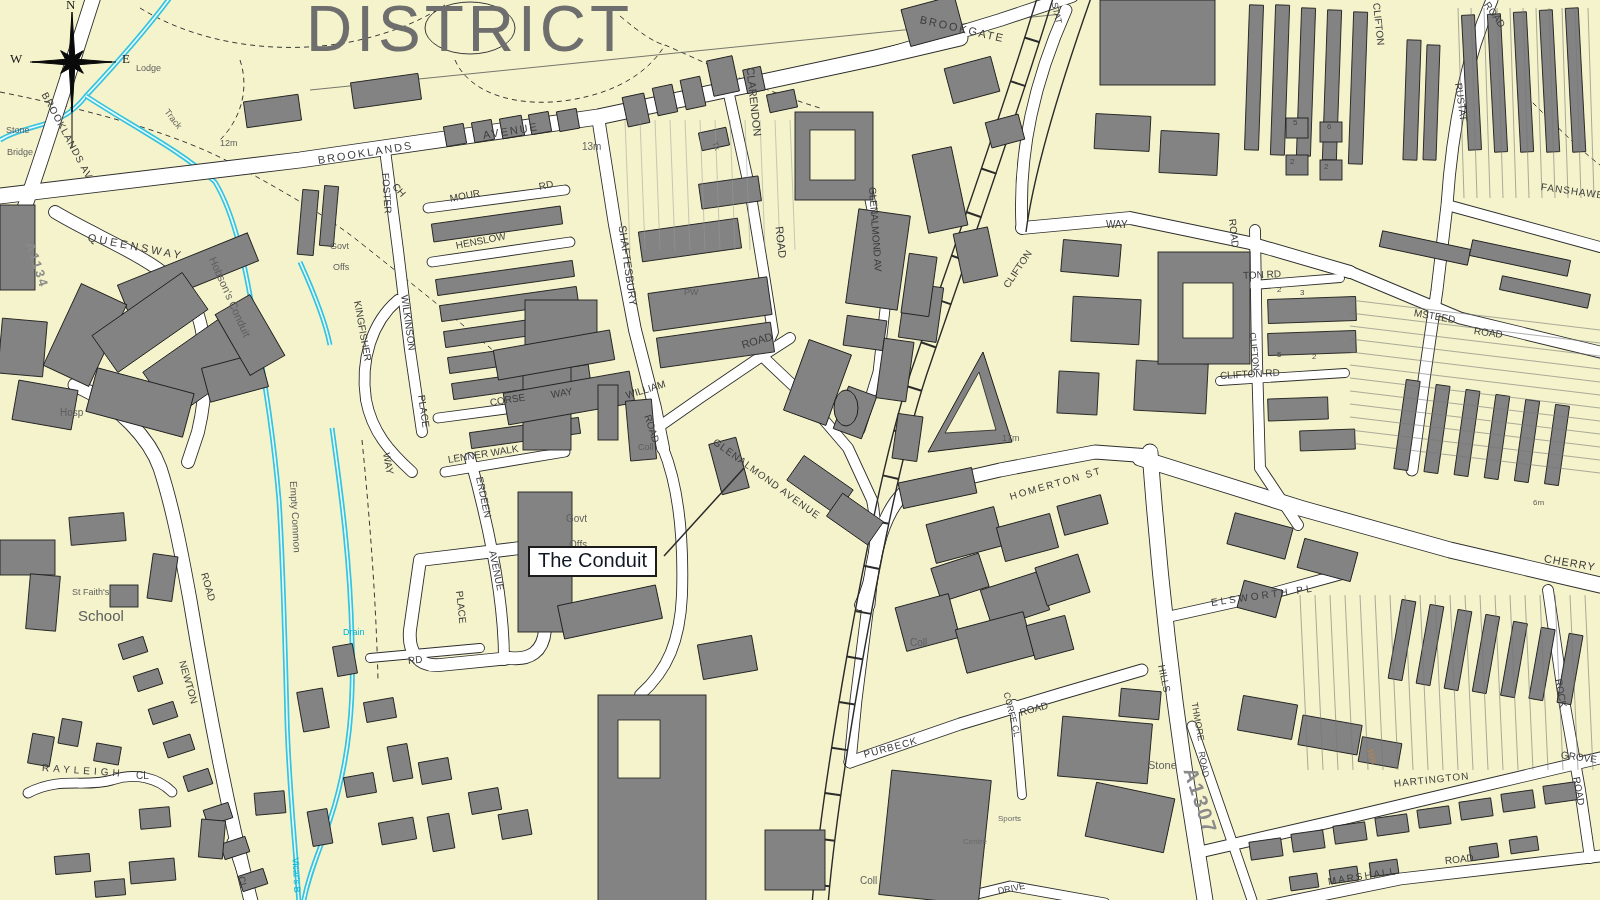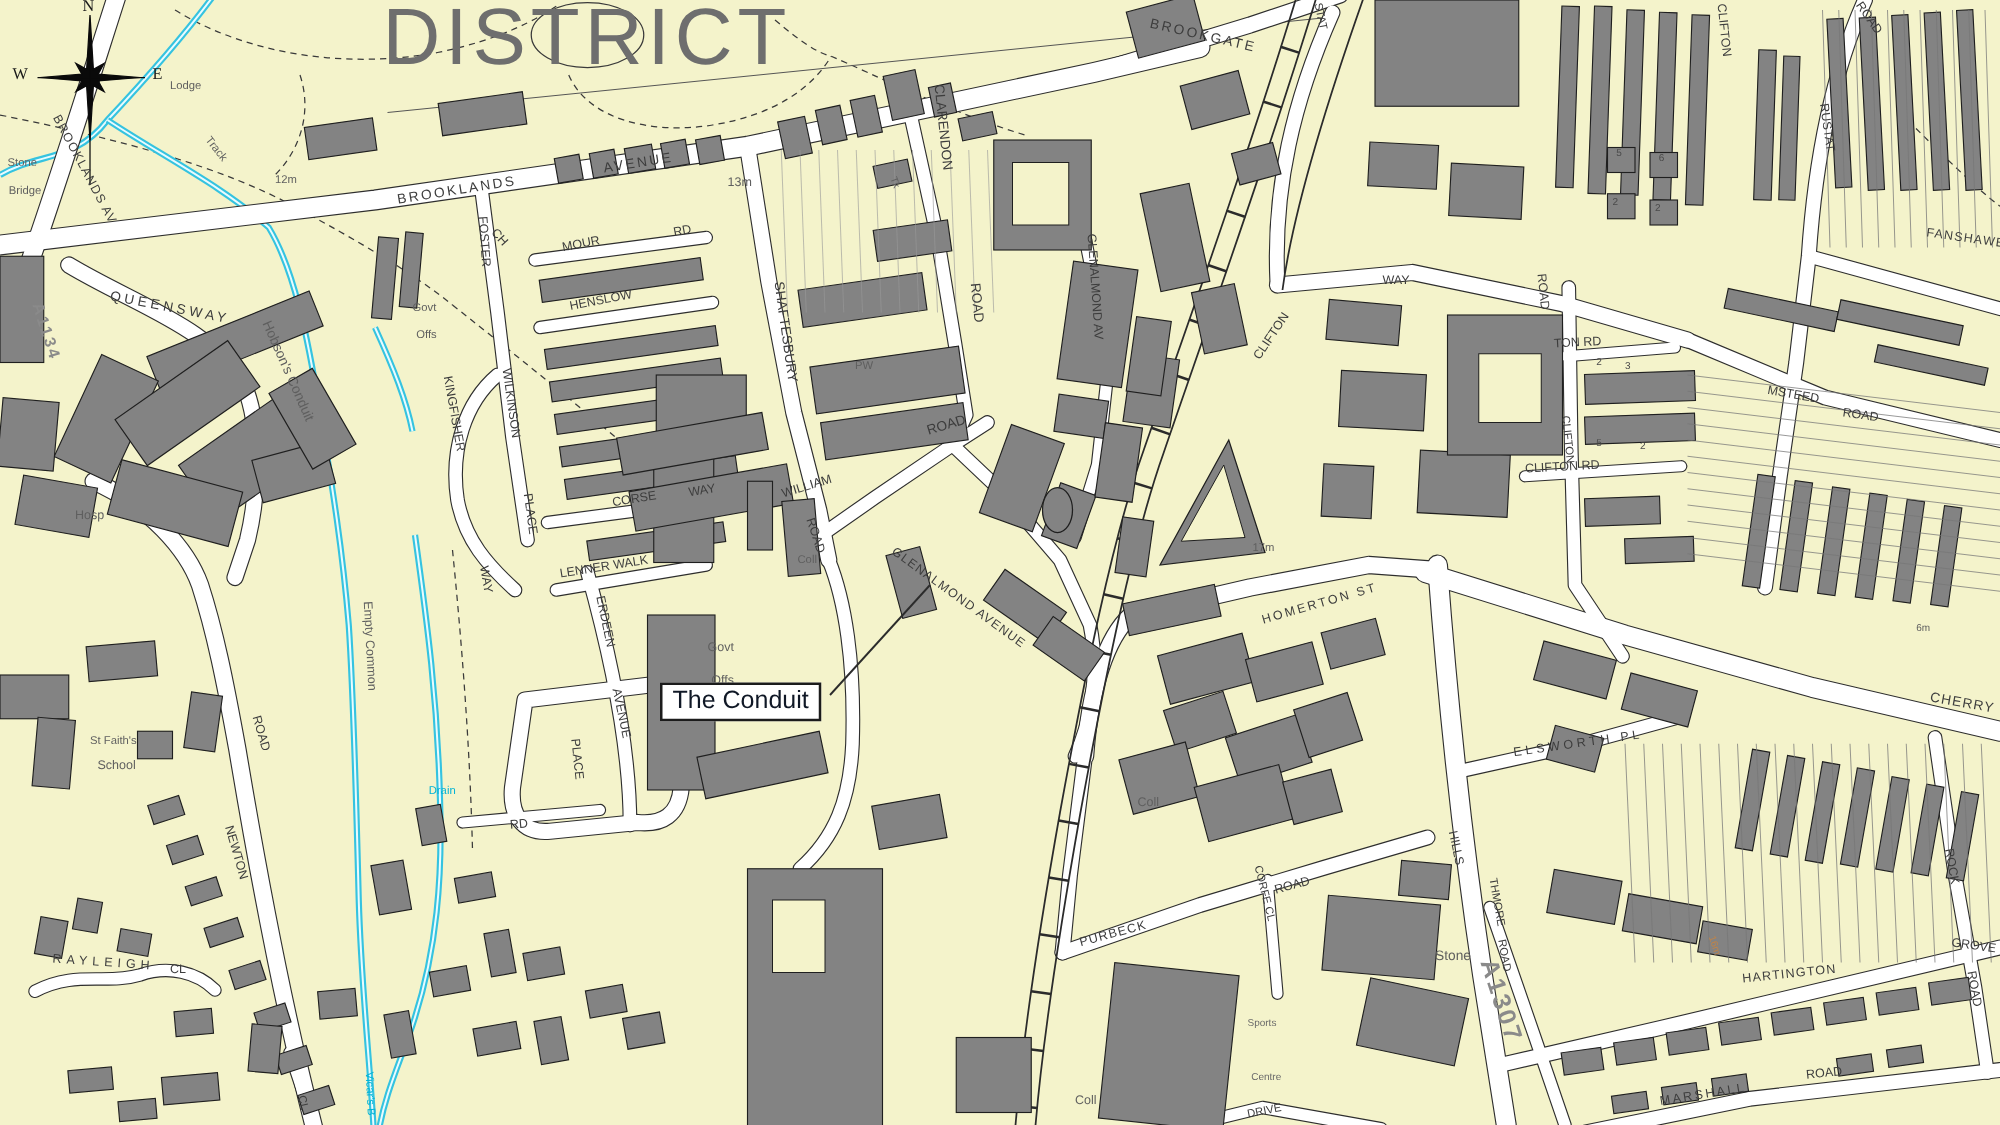--- a/index.html
+++ b/index.html
@@ -456,21 +456,21 @@
       <span class="maplabel road" style="left: 1006px; top: 282px; font-size: 10px; transform: rotate(-56deg);">CLIFTON</span>
       <span class="maplabel road" style="left: 1106px; top: 220px; font-size: 10px;">WAY</span>
       <span class="maplabel area" style="left: 1002px; top: 434px; font-size: 9px;">17m</span>
       <span class="maplabel road" style="left: 1010px; top: 492px; font-size: 10px; letter-spacing: 2px; transform: rotate(-16deg);">HOMERTON ST</span>
       <span class="maplabel area" style="left: 910px; top: 638px; font-size: 10px;">Coll</span>
       <span class="maplabel area" style="left: 860px; top: 876px; font-size: 10px;">Coll</span>
       <span class="maplabel road" style="left: 864px; top: 750px; font-size: 10px; letter-spacing: 1px; transform: rotate(-15deg);">PURBECK</span>
       <span class="maplabel road" style="left: 1020px; top: 708px; font-size: 10px; transform: rotate(-15deg);">ROAD</span>
       <span class="maplabel road" style="left: 1006px; top: 688px; font-size: 9px; transform: rotate(76deg);">CORFE CL</span>
       <span class="maplabel tiny" style="left: 998px; top: 815px; font-size: 8px;">Sports</span>
-      <span class="maplabel tiny" style="left: 1001px; top: 838px; font-size: 8px; margin-top: 20px;">Centre</span>
+      <span class="maplabel tiny" style="left: 963px; top: 838px; font-size: 8px;">Centre</span>
       <span class="maplabel area" style="left: 1148px; top: 760px; font-size: 11px;">Stone</span>
       <span class="maplabel road" style="left: 1161px; top: 660px; font-size: 10px; transform: rotate(78deg);">HILLS</span>
       <span class="maplabel road" style="left: 1194px; top: 698px; font-size: 9px; transform: rotate(80deg);">THMORE</span>
       <span class="maplabel road" style="left: 1201px; top: 747px; font-size: 9px; transform: rotate(80deg);">ROAD</span>
       <span class="maplabel anum" style="left: 1190px; top: 758px; font-size: 20px; transform: rotate(72deg);">A1307</span>
       <span class="maplabel road" style="left: 1211px; top: 598px; font-size: 10px; letter-spacing: 3px; transform: rotate(-8deg);">ELSWORTH PL</span>
       <span class="maplabel road" style="left: 1544px; top: 553px; font-size: 11px; letter-spacing: 1px; transform: rotate(10deg);">CHERRY</span>
       <span class="maplabel road" style="left: 1414px; top: 308px; font-size: 10px; transform: rotate(10deg);">MSTEED</span>
       <span class="maplabel road" style="left: 1474px; top: 326px; font-size: 10px; transform: rotate(8deg);">ROAD</span>
       <span class="maplabel road" style="left: 1541px; top: 182px; font-size: 10px; letter-spacing: 1px; transform: rotate(8deg);">FANSHAWE</span>
@@ -494,21 +494,21 @@
       <span class="maplabel road" style="left: 1558px; top: 674px; font-size: 10px; transform: rotate(80deg);">ROCK</span>
       <span class="maplabel road" style="left: 1561px; top: 750px; font-size: 10px; transform: rotate(8deg);">GROVE</span>
       <span class="maplabel road" style="left: 1576px; top: 772px; font-size: 10px; transform: rotate(80deg);">ROAD</span>
       <span class="maplabel road" style="left: 1394px; top: 779px; font-size: 10px; letter-spacing: 1px; transform: rotate(-6deg);">HARTINGTON</span>
       <span class="maplabel road" style="left: 1328px; top: 877px; font-size: 10px; letter-spacing: 2px; transform: rotate(-9deg);">MARSHALL</span>
       <span class="maplabel road" style="left: 1445px; top: 856px; font-size: 10px; transform: rotate(-6deg);">ROAD</span>
       <span class="maplabel road" style="left: 998px; top: 887px; font-size: 9px; transform: rotate(-11deg);">DRIVE</span>
       <span class="maplabel road" style="left: 182px; top: 656px; font-size: 10px; transform: rotate(74deg);">NEWTON</span>
       <span class="maplabel road" style="left: 204px; top: 568px; font-size: 10px; transform: rotate(74deg);">ROAD</span>
       <span class="maplabel area" style="left: 72px; top: 588px; font-size: 9px;">St Faith's</span>
-      <span class="maplabel area" style="left: 78px; top: 608px; font-size: 10px; text-align: right;">School</span>
+      <span class="maplabel area" style="left: 78px; top: 608px; font-size: 15px; text-align: right;">School</span>
       <span class="maplabel area" style="left: 293px; top: 476px; font-size: 10px; transform: rotate(87deg);">Empty Common</span>
       <span class="maplabel water" style="left: 304px; top: 628px; font-size: 9px; margin-left: 39px;">Drain</span>
       <span class="maplabel water" style="left: 295px; top: 853px; font-size: 9px; transform: rotate(87deg);">Vicar's B</span>
       <span class="maplabel road" style="left: 42px; top: 763px; font-size: 10px; letter-spacing: 4px; transform: rotate(4deg);">RAYLEIGH</span>
       <span class="maplabel road" style="left: 136px; top: 771px; font-size: 10px;">CL</span>
       <span class="maplabel road" style="left: 241px; top: 872px; font-size: 9px; transform: rotate(78deg);">CL</span>
       <span class="maplabel area" style="left: 60px; top: 408px; font-size: 10px;">Hosp</span>
     </div>
 
   <div id="page-title">DISTRICT</div>

